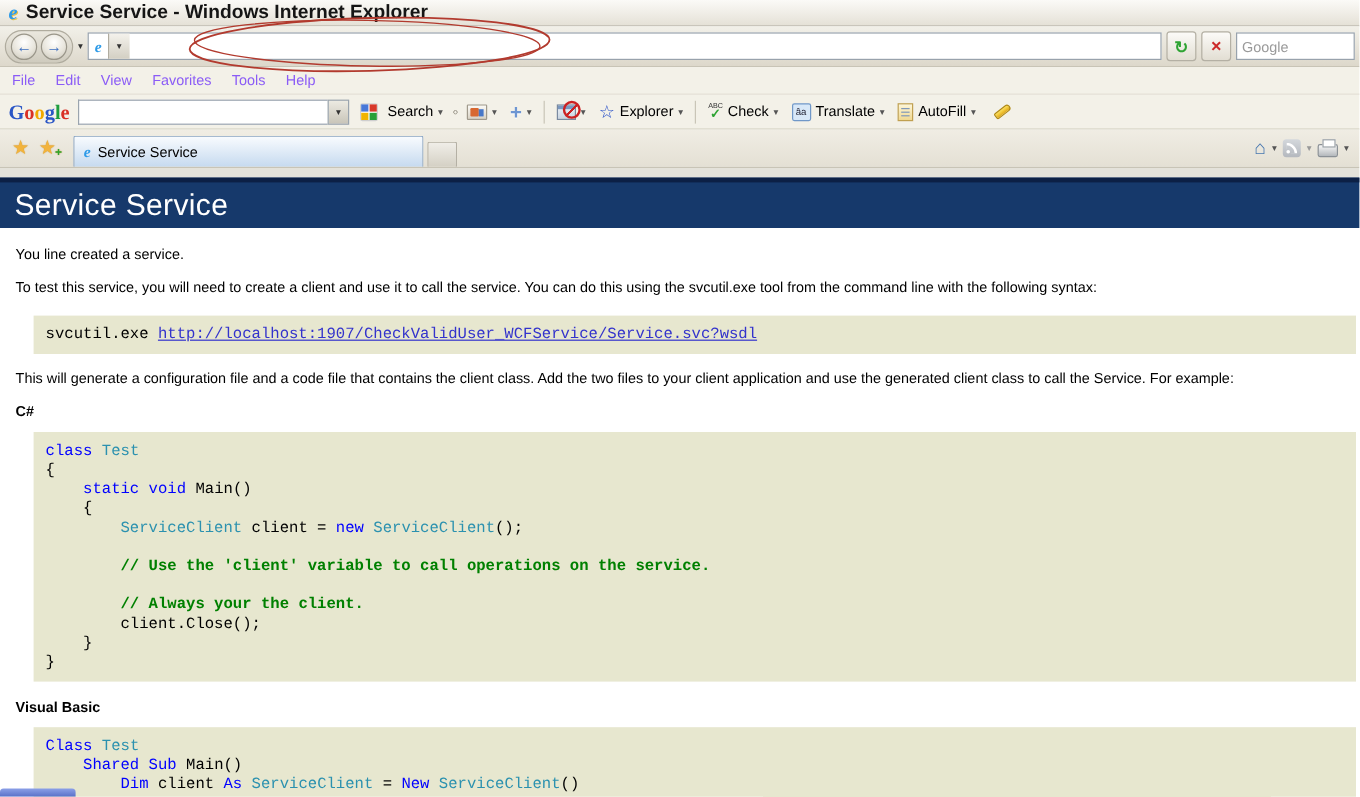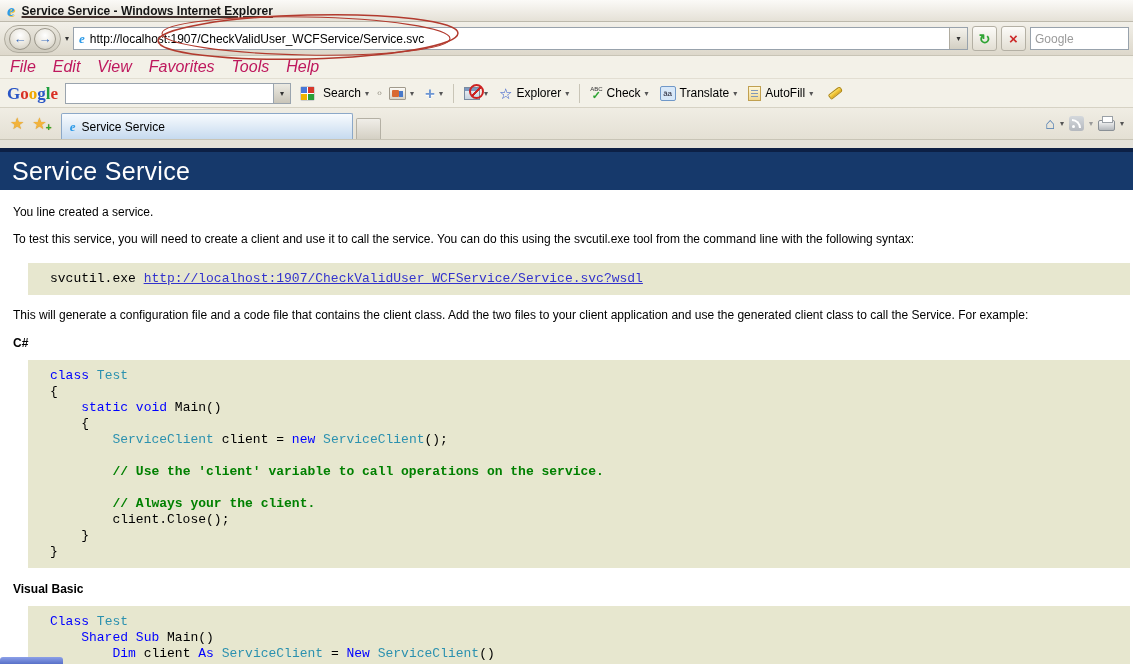--- a/index.html
+++ b/index.html
@@ -8,22 +8,22 @@
     font-family: "Liberation Sans", sans-serif;
     background:#fff; overflow:hidden; position:relative;
   }
   button { font-family: inherit; cursor: default; }
 
   
   .titlebar { height:22px; display:flex; align-items:center; gap:7px; padding:0 7px;
     background:linear-gradient(#FBFAF7,#E5E1D7); border-bottom:1px solid #BDB9AC; }
   .ie-logo { font-family:"Liberation Serif",serif; font-style:italic; font-weight:bold;
     color:#2E9BE8; font-size:17px; line-height:1; text-shadow:1px 1px 0 #E8C24A; }
-  .title-text { font-size:12px; font-weight:bold; color:#151515;
-    text-decoration:underline; text-decoration-thickness:2px; text-decoration-color:#41302C; }
+  .title-text { font-size:16px; font-weight:bold; color:#151515;
+    text-decoration-thickness:2px; text-decoration-color:#41302C; }
 
   
   .navbar { height:34px; display:flex; align-items:center; gap:4px; padding:0 4px;
     background:linear-gradient(#F2F0E9,#DDD8CB); border-bottom:1px solid #C8C4B6; }
   .nav-pill { display:flex; align-items:center; gap:3px; padding:2px 4px;
     background:linear-gradient(#EAE7DE,#CFCBBE); border:1px solid #AFAB9E; border-radius:15px; }
   .nav-circle { width:22px; height:22px; border-radius:50%; border:1px solid #9A968A;
     background:radial-gradient(circle at 50% 32%,#FFFFFF 0%,#E8E5DC 55%,#C9C5B8 100%);
     color:#3E6FBF; font-size:13px; font-weight:bold;
     display:flex; align-items:center; justify-content:center; }
@@ -41,21 +41,21 @@
   .refresh-glyph { color:#2FA434; }
   .stop-glyph { color:#CC2A2A; font-size:15px; }
   .search-box { width:99px; height:23px; background:#fff; border:1px solid #98A2AC;
     display:flex; align-items:center; padding:0 4px; }
   .search-input { width:100%; border:none; outline:none; font-size:12px; background:transparent; }
   .search-input::placeholder { color:#9A9A9A; }
 
   
   .menubar { height:23px; display:flex; align-items:center; background:#F3F1E8;
     border-bottom:1px solid #E2DED2; padding-left:3px; }
-  .menu-item { font-size:16px; color:#be185d; padding:3px 10px 3px 7px; background:none; border:none;font-style:italic; }
+  .menu-item { font-size:12px; color:#8b5cf6; padding:3px 10px 3px 7px; background:none; border:none; }
 
   
   .gtoolbar { height:29px; display:flex; align-items:center; gap:5px; background:#F3F1E8;
     border-bottom:1px solid #D6D2C4; padding:0 7px; }
   .google-logo { font-family:"Liberation Serif",serif; font-weight:bold; font-size:17px; line-height:1; }
   .gcombo { display:flex; height:21px; margin-left:2px; }
   .gsearch-input { width:208px; border:1px solid #9AA4AE; border-right:none; font-size:12px; padding:0 4px; outline:none; }
   .gsearch-drop { width:18px; border:1px solid #9AA4AE; background:linear-gradient(#ECEAE2,#C9C5B9);
     font-size:8px; color:#333; }
   .gicon { width:15px; height:15px; display:grid; grid-template-columns:1fr 1fr; gap:1px;
@@ -119,21 +119,21 @@
   .drop-dim { font-size:8px; color:#999; }
 
   
   .chrome-gap { height:8px; background:#E4E2DA; }
   .banner { height:42px; background:var(--banner-bg,#16396B); border-top:4px solid var(--banner-top-edge,#0C2045);
     display:flex; align-items:center; }
   .banner-title { color:#fff; font-size:25px; padding-left:12px; font-weight:400; letter-spacing:.3px; }
   .body-text { margin:13px 13px 0 13px; font-size:12px; color:#000; }
   .first-p { margin-top:15px; }
   .code-heading { margin:14px 0 0 13px; font-size:12px; font-weight:bold; color:#000; }
-  .code-block { margin:17px 3px 0 28px; background:var(--code-bg,#E7E7CF); padding:8px 22px;
+  .code-block { margin:17px 3px 0 28px; background:var(--code-bg,#E7E7CF); padding:8px 10px;
     font-family:"Liberation Mono",monospace; font-size:13px; line-height:16px; white-space:pre; color:#000; }
   .vb-heading { }
   .code-gap { margin-top:10px; }
   .tok-kw { color:var(--keyword,#0000FF);margin-top:32px; }
   .tok-ty { color:var(--type,#2B91AF); }
   .tok-cm { color:var(--comment,#008000);font-weight:bold; }
   .tok-pl { color:#000; }
   .code-link { color:var(--link,#3333CC); text-decoration:underline; }
 
   
@@ -154,21 +154,20 @@
     <button class="nav-circle">
         <span>←</span>
       </button>
     <button class="nav-circle">
         <span>→</span>
       </button>
   </div>
   <span class="history-drop">▾</span>
   <div class="addressbar">
     <span class="addr-icon">e</span>
-    <span class="url-text">http://localhost:1907/CheckValidUser_WCFService/Service.svc</span>
     <button class="addr-drop"><span>▾</span></button>
   </div>
   <button class="tool-btn">
       <span class="refresh-glyph">↻</span>
     </button>
   <button class="tool-btn">
       <span class="stop-glyph">×</span>
     </button>
   <div class="search-box">
     <input class="search-input" type="text" placeholder="Google" style="">

